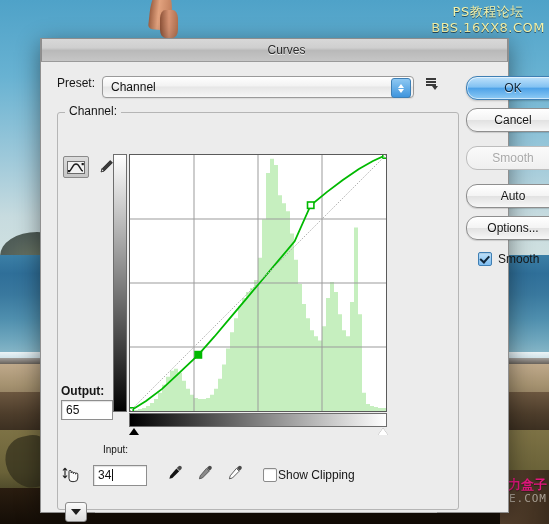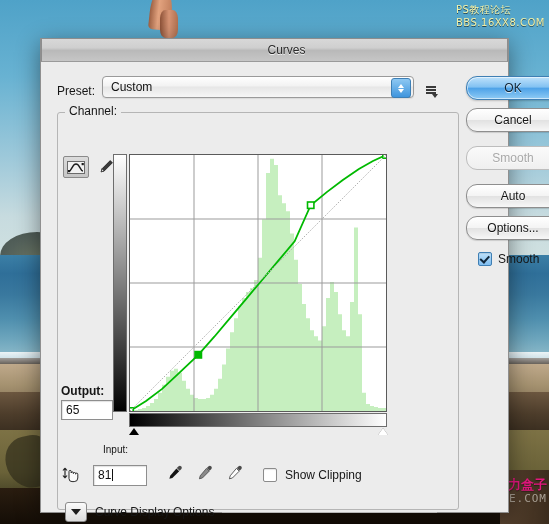--- a/index.html
+++ b/index.html
@@ -31,43 +31,43 @@
   .bg-grass{position:absolute;left:0;top:430px;width:549px;height:60px;
     background:linear-gradient(to bottom,#7d7245,#6a6238 70%,#4e4a2a);}
   .bg-shadow{position:absolute;left:6px;top:436px;width:46px;height:52px;
     background:#2c2a18;opacity:.65;border-radius:50% 40% 30% 60%;transform:rotate(-12deg);}
   .bg-dark{position:absolute;left:0;top:488px;width:549px;height:36px;
     background:linear-gradient(to bottom,#2a1d10,#140d06);}
   .bg-wood-r{position:absolute;left:500px;top:470px;width:49px;height:54px;
     background:linear-gradient(to right,#5a4430,#3b2c1d);}
 
   
-  .wm-tr{position:absolute;right:4px;top:4px;text-align:left;line-height:1.25;
-    font-size:10px;color:#f4f2a8;text-shadow:0 1px 0 rgba(0,0,0,.55);
+  .wm-tr{position:absolute;right:4px;top:4px;text-align:center;line-height:1.25;
+    font-size:13px;color:#f4f2a8;text-shadow:0 1px 0 rgba(0,0,0,.55);
     font-family:"DejaVu Sans",sans-serif;letter-spacing:.5px;}
   .wm-br{position:absolute;right:2px;bottom:18px;text-align:right;line-height:1.15;}
   .wm-br .cn{font-size:13px;font-weight:bold;color:#e5177f;
     font-family:"DejaVu Sans",sans-serif;text-shadow:0 1px 1px rgba(0,0,0,.4);}
   .wm-br .en{font-size:11px;color:#b9b1a6;letter-spacing:1px;
     font-family:"DejaVu Sans Mono",monospace;opacity:.85;}
 
   
   #dialog{position:absolute;left:40px;top:38px;width:467px;height:474px;
     background:#ececec;border:1px solid #8f8f8f;border-top:none;
     box-shadow:0 6px 22px rgba(0,0,0,.45);}
   #titlebar{height:22px;
     background:linear-gradient(to bottom,#d8d8d8 0%,#cfcfcf 40%,#b9b9b9 52%,#c6c6c6 100%);
     border:1px solid #8d8d8d;border-bottom:1px solid #9a9a9a;
     display:flex;align-items:center;justify-content:center;
     font-size:12px;color:#2b2b2b;text-shadow:0 1px 0 rgba(255,255,255,.75);padding-left:24px;}
   #body{position:relative;padding:0;}
 
   
   .row-preset{position:absolute;left:16px;top:14px;width:400px;height:22px;
-    display:flex;align-items:flex-end;}
+    display:flex;align-items:flex-start;}
   .lbl{font-size:12px;color:#161616;}
   .combo{position:relative;height:20px;background:
     linear-gradient(to bottom,#ffffff 0%,#f2f2f2 45%,#e6e6e6 50%,#f6f6f6 100%);
     border:1px solid #9a9a9a;border-radius:4px;display:flex;align-items:center;
     padding:0 26px 0 8px;font-size:12px;color:#101010;box-shadow:0 1px 1px rgba(0,0,0,.08);}
   .stepper{position:absolute;right:2px;top:1px;width:18px;height:18px;border-radius:3px;
     background:linear-gradient(to bottom,#8ec8f2,#3f95dd);border:1px solid #3d7fb5;
     display:flex;flex-direction:column;align-items:center;justify-content:center;gap:1px;}
   .stepper i{display:block;width:0;height:0;border-left:3px solid transparent;border-right:3px solid transparent;}
   .stepper i.up{border-bottom:4px solid #fff;}
@@ -115,21 +115,21 @@
     font-size:12px;color:#111;display:flex;align-items:center;padding-left:4px;
     box-shadow:inset 1px 1px 1px rgba(0,0,0,.12);}
 
   
   .inrow{position:absolute;left:20px;top:398px;width:378px;height:30px;display:flex;align-items:center;}
   .target-ic{width:22px;height:22px;position:relative;margin-right:10px;}
   .inlabel{position:absolute;left:62px;top:382px;font-size:10px;color:#161616;}
   .numfield.input{width:48px;height:19px;}
   .caret{display:inline-block;width:1px;height:12px;background:#111;margin-left:1px;}
   .drops{display:flex;gap:12px;margin-left:20px;}
-  .chk{display:flex;align-items:center;gap:8px;font-size:12px;color:#161616;}
+  .chk{display:flex;align-items:center;gap:1px;font-size:12px;color:#161616;}
   .box{width:12px;height:12px;border:1px solid #8b8b8b;background:#fff;border-radius:2px;
     display:flex;align-items:center;justify-content:center;box-shadow:inset 0 1px 1px rgba(0,0,0,.1);}
   .box.on{background:linear-gradient(to bottom,#fdfdfd,#e9e9e9);}
   .box.on:after{content:"";width:8px;height:5px;border-left:2px solid #1a1a1a;
     border-bottom:2px solid #1a1a1a;transform:rotate(-48deg) translate(0px,-1px);}
 
   
   .cdo{position:absolute;left:24px;top:440px;display:flex;align-items:center;gap:8px;width:372px;}
   .tri-btn{width:20px;height:18px;border:1px solid #8a8a8a;border-radius:3px;
     background:linear-gradient(to bottom,#fbfbfb,#dcdcdc);display:flex;align-items:center;justify-content:center;}
@@ -185,21 +185,21 @@
 
   <div id="titlebar">
     <span>Curves</span>
   </div>
 
   <div id="body">
 
     <div class="row-preset">
       <span class="lbl">Preset:</span>
       <div class="combo preset-combo">
-        <span>Custom</span>
+        <span>Channel</span>
         <span class="stepper">
             <i class="up"></i>
             <i class="dn"></i>
           </span>
       </div>
       <span class="preset-menu-ic">
         <span></span>
           <span></span>
           <span></span>
           <em></em>
@@ -263,21 +263,21 @@
     <div class="inrow">
       <span class="target-ic">
         <svg width="22" height="22" viewBox="0 0 22 22">
           <path d="M4 4 L4 14 M4 4 L2 6.5 M4 4 L6 6.5 M4 14 L2 11.5 M4 14 L6 11.5" fill="none" stroke="#2a2a2a" stroke-width="1.2"></path>
           <path d="M8 13 L8 7.5 a1.1 1.1 0 0 1 2.2 0 L10.2 9 a1.1 1.1 0 0 1 2.2 0 L12.4 9.6
                    a1.1 1.1 0 0 1 2.2 0 L14.6 10.2 a1.1 1.1 0 0 1 2.2 0 L16.8 14
                    a3.6 3.6 0 0 1 -3.6 3.6 L11 17.6 a3 3 0 0 1 -3 -3 Z" fill="#fafafa" stroke="#2a2a2a" stroke-width="1"></path>
         </svg>
       </span>
       <div class="numfield input">
-        <span>81</span>
+        <span>34</span>
           <span class="caret"></span>
       </div>
       <span class="drops">
         <span>
           <svg width="18" height="18" viewBox="0 0 18 18">
             <path d="M11.6 2.2 a2 2 0 0 1 2.8 2.8 L12.6 6.8 L9.8 4 Z" fill="#4a4a4a"></path>
             <path d="M9.4 4.4 L12.2 7.2 L5.4 14 L2.4 14.8 L3.2 11.8 Z" fill="#151515"></path>
           </svg>
         </span>
         <span>
@@ -296,21 +296,20 @@
       <span class="chk" style="margin-left:18px;">
         <span class="box"></span>
         <span>Show Clipping</span>
       </span>
     </div>
 
     <div class="cdo">
       <span class="tri-btn">
           <i></i>
         </span>
-      <span class="lbl">Curve Display Options</span>
       <span class="rule"></span>
     </div>
 
     <div class="rightcol">
       <div class="btn primary">OK</div>
       <div class="btn">Cancel</div>
       <div class="btn disabled gap">Smooth</div>
       <div class="btn gap">Auto</div>
       <div class="btn">Options...</div>
       <div class="preview-row">

